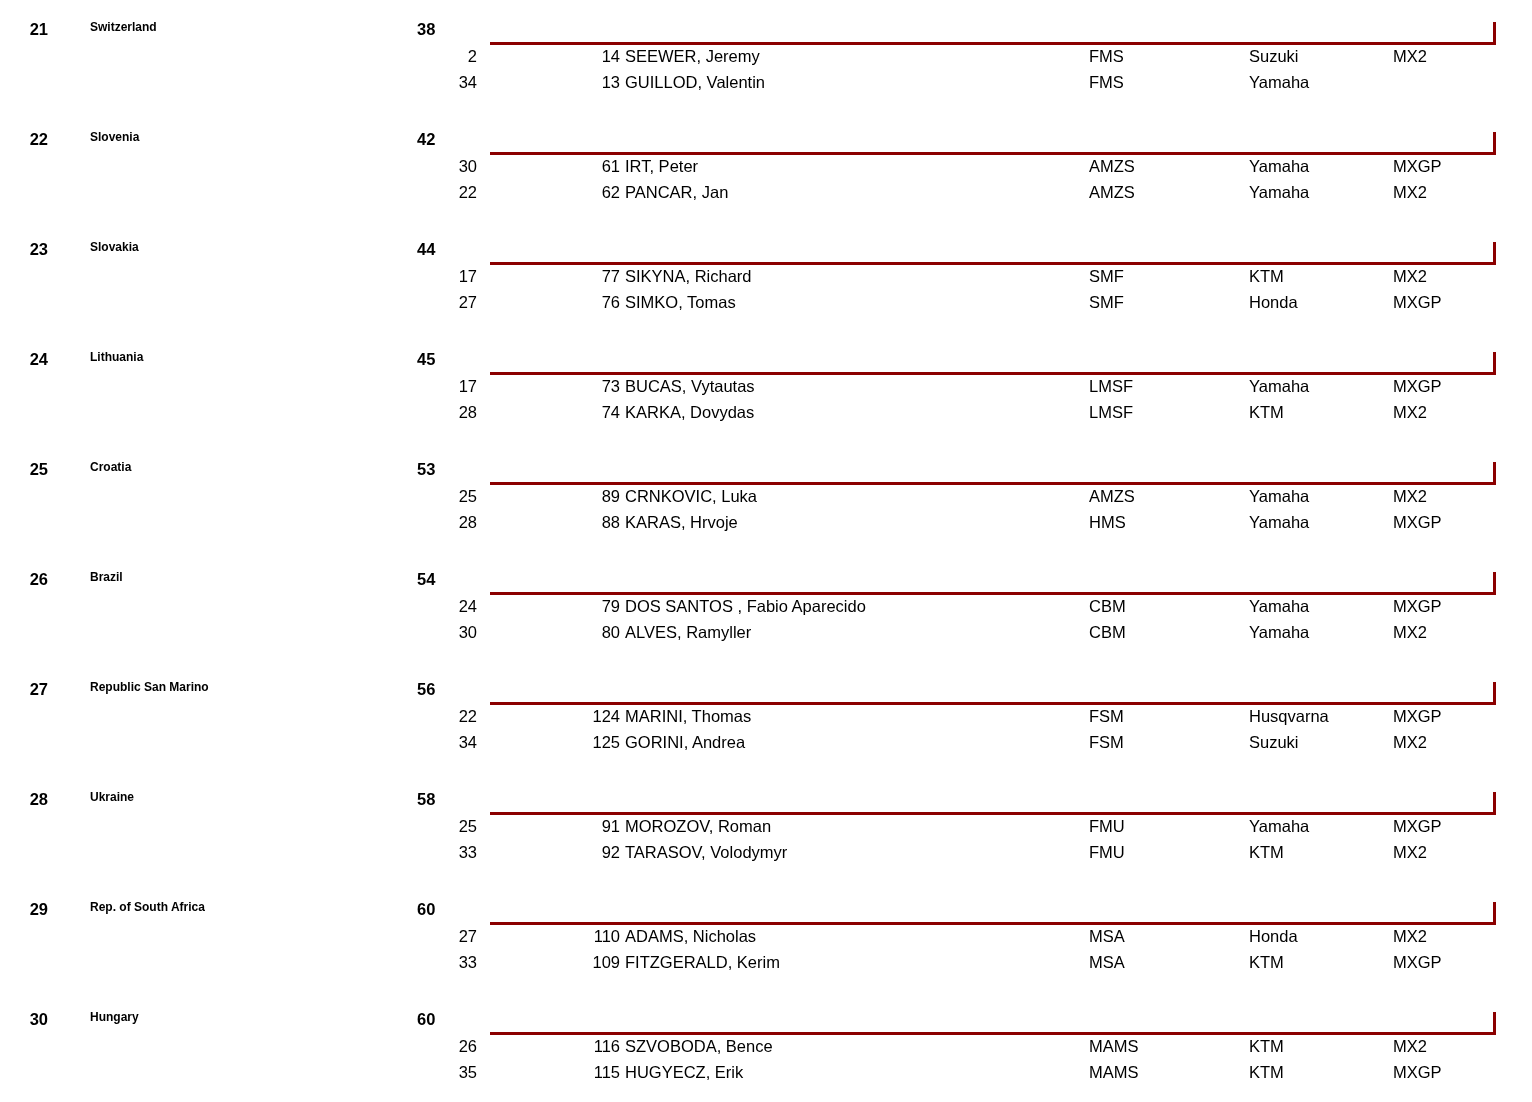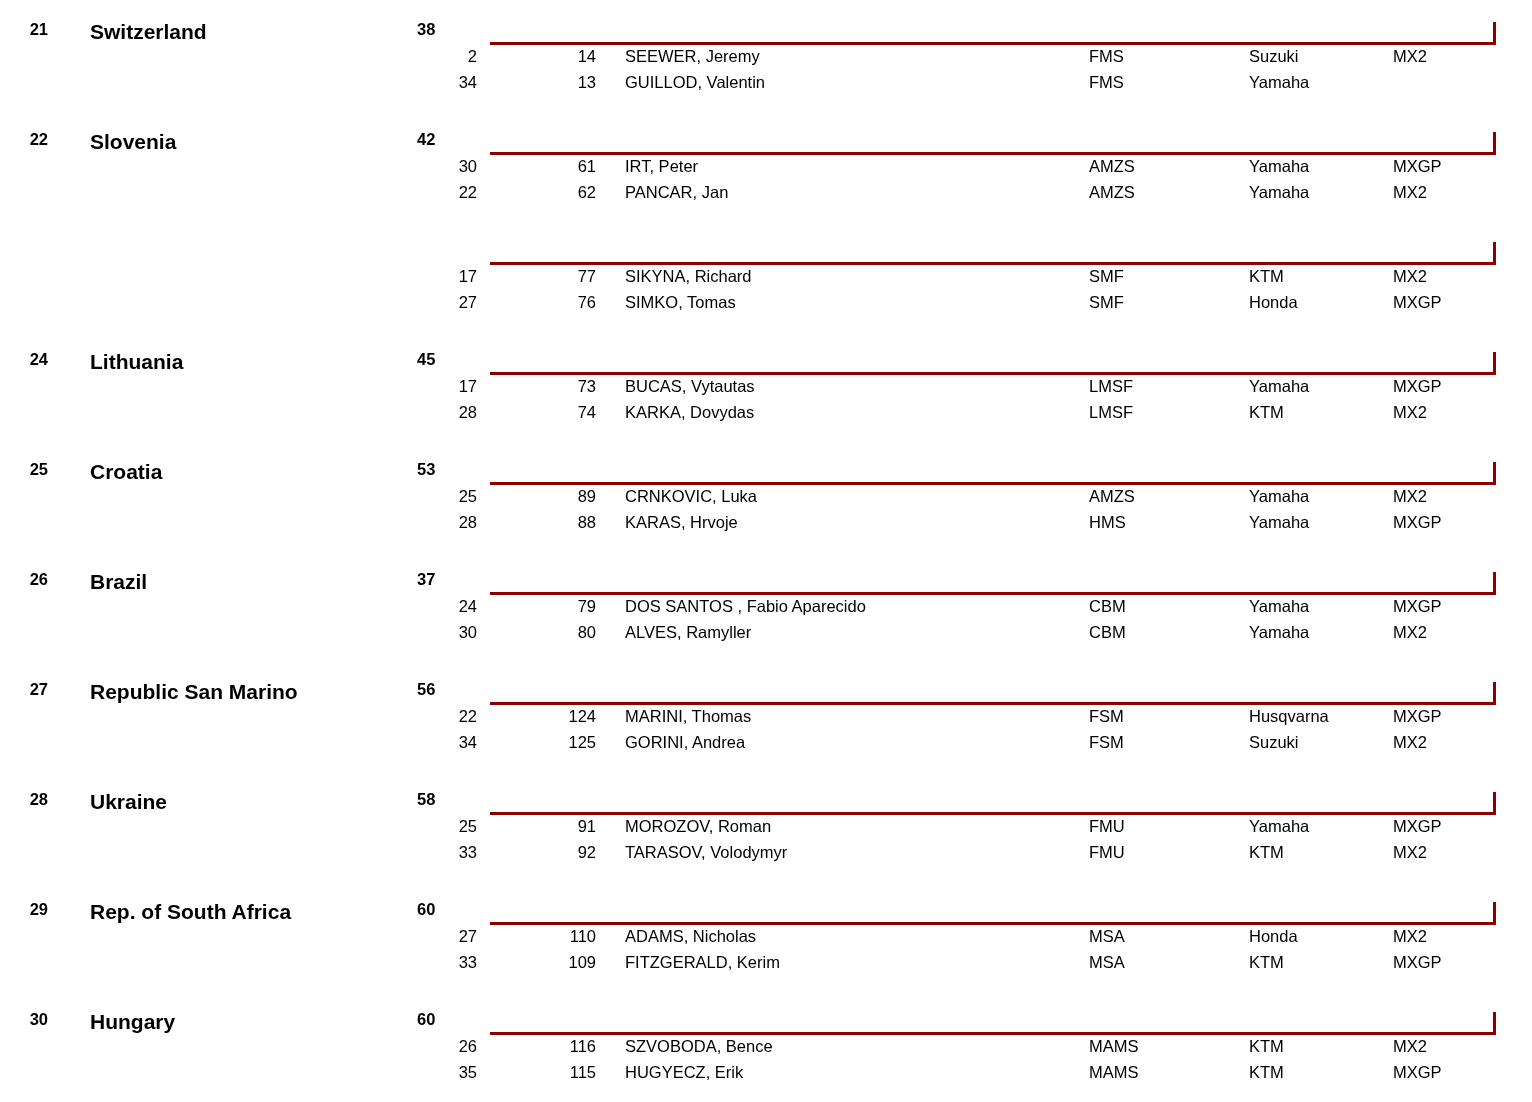--- a/index.html
+++ b/index.html
@@ -47,21 +47,21 @@
     width: 48px;
     text-align: right;
     font-size: 16.5px;
     font-weight: bold;
     letter-spacing: 0px;
   }
   .grp-nation {
     position: absolute;
     left: 90px;
     top: 0px;
-    font-size: 21px;
+    font-size: 12px;
     font-weight: bold;
   }
   .grp-points {
     position: absolute;
     left: 417px;
     top: 0px;
     width: 60px;
     text-align: left;
     font-size: 16.5px;
     font-weight: bold;
@@ -99,21 +99,21 @@
 
   .rd-pos {
     position: absolute;
     left: 417px;
     top: 0;
     width: 60px;
     text-align: right;
   }
   .rd-num {
     position: absolute;
-    left: 516px;
+    left: 540px;
     top: 0;
     width: 80px;
     text-align: right;
   }
   .rd-name {
     position: absolute;
     left: 625px;
     top: 0;
     white-space: nowrap;
   }
@@ -182,20 +182,25 @@
       <div class="rider-row r1">
         <div class="rd-pos">22</div>
         <div class="rd-num">62</div>
         <div class="rd-name">PANCAR, Jan</div>
         <div class="rd-fed">AMZS</div>
         <div class="rd-bike">Yamaha</div>
         <div class="rd-class">MX2</div>
       </div>
     </div>
     <div class="nation-group" style="top: 240px;">
+      <div class="group-header">
+        <div class="grp-rank">23</div>
+        <div class="grp-nation">Slovakia</div>
+        <div class="grp-points">44</div>
+      </div>
       <div class="group-rule"></div>
       <div class="group-rule-tick"></div>
       <div class="rider-row r0">
         <div class="rd-pos">17</div>
         <div class="rd-num">77</div>
         <div class="rd-name">SIKYNA, Richard</div>
         <div class="rd-fed">SMF</div>
         <div class="rd-bike">KTM</div>
         <div class="rd-class">MX2</div>
       </div>
@@ -255,21 +260,21 @@
         <div class="rd-name">KARAS, Hrvoje</div>
         <div class="rd-fed">HMS</div>
         <div class="rd-bike">Yamaha</div>
         <div class="rd-class">MXGP</div>
       </div>
     </div>
     <div class="nation-group" style="top: 570px;">
       <div class="group-header">
         <div class="grp-rank">26</div>
         <div class="grp-nation">Brazil</div>
-        <div class="grp-points">37</div>
+        <div class="grp-points">54</div>
       </div>
       <div class="group-rule"></div>
       <div class="group-rule-tick"></div>
       <div class="rider-row r0">
         <div class="rd-pos">24</div>
         <div class="rd-num">79</div>
         <div class="rd-name">DOS SANTOS , Fabio Aparecido</div>
         <div class="rd-fed">CBM</div>
         <div class="rd-bike">Yamaha</div>
         <div class="rd-class">MXGP</div>

